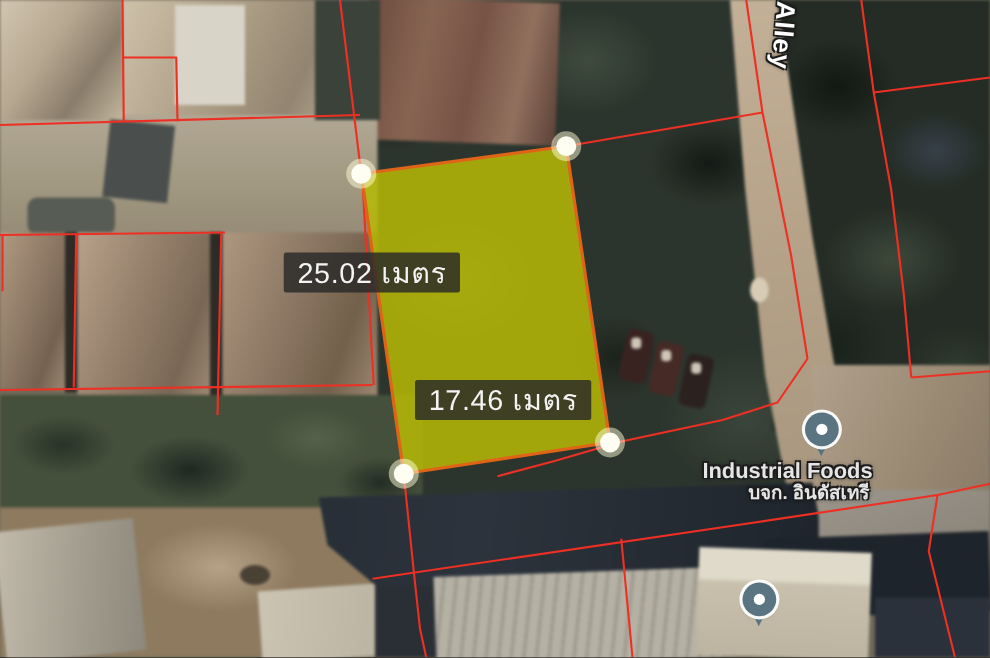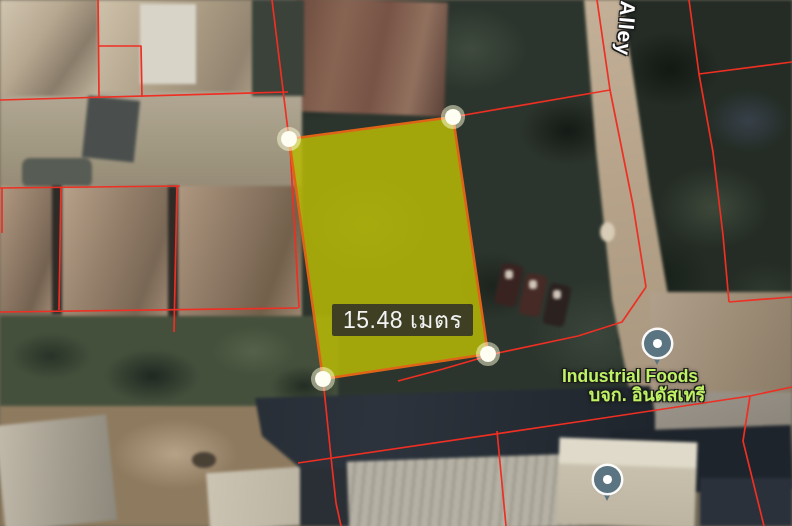--- a/index.html
+++ b/index.html
@@ -90,28 +90,28 @@
   .plot{stroke:#e06418;stroke-width:2.6;fill-opacity:.86;stroke-linejoin:round;}
   .marker-glow{fill:rgba(255,253,215,.5);}
   .marker{fill:#fffef2;}
   
   .mlabel{
     position:absolute;background:rgba(40,40,40,.82);color:#f3f3f3;
     font-size:23px;line-height:30px;padding:1px 11px;border-radius:2px;
     white-space:nowrap;letter-spacing:.5px;
   }
   .glabel{
-    position:absolute;color:#bef264;white-space:nowrap;font-weight:700;
+    position:absolute;color:#e5e5e5;white-space:nowrap;font-weight:700;
     text-shadow:-1.3px -1.3px 0 #1c1c1c,1.3px -1.3px 0 #1c1c1c,
                 -1.3px 1.3px 0 #1c1c1c,1.3px 1.3px 0 #1c1c1c,0 0 4px rgba(0,0,0,.9);
   }
   .alley{left:640px;top:2px;font-size:21px;font-weight:600;letter-spacing:1px;
     transform:rotate(95deg);transform-origin:0 0;color:#fdfdfd;}
   .poi-block{left:505px;top:366px;width:250px;text-align:center;font-size:17.5px;line-height:20px;}
-  .poi-thai{font-size:18px;line-height:16.5px;font-weight:600;margin-left:34px;margin-top:1px;}
+  .poi-thai{font-size:15px;line-height:16.5px;font-weight:600;margin-left:34px;margin-top:1px;}
   .bistodio-label{left:558px;top:499px;width:112px;text-align:center;font-size:17.5px;}
   .pin{position:absolute;width:28px;height:38px;}
   .pin .head{position:absolute;left:0;top:0;width:27px;height:27px;border-radius:50%;
     background:#5b7482;box-shadow:0 0 0 2.5px rgba(255,255,255,.95),0 1px 3px rgba(0,0,0,.5);}
   .pin .dot{position:absolute;left:9px;top:9px;width:9px;height:9px;border-radius:50%;background:#fff;}
   .pin .tail{position:absolute;left:8px;top:25px;width:0;height:0;
     border-left:5.5px solid transparent;border-right:5.5px solid transparent;
     border-top:10px solid #5b7482;}
   .pin-industrial{left:644px;top:330px;}
   .pin-bistodio{left:594px;top:466px;}
@@ -190,21 +190,22 @@
       <circle class="marker" cx="289" cy="139" r="8"></circle>
       <circle class="marker-glow" cx="453" cy="117" r="12"></circle>
       <circle class="marker" cx="453" cy="117" r="8"></circle>
       <circle class="marker-glow" cx="488" cy="354" r="12"></circle>
       <circle class="marker" cx="488" cy="354" r="8"></circle>
       <circle class="marker-glow" cx="323" cy="379" r="12"></circle>
       <circle class="marker" cx="323" cy="379" r="8"></circle>
     </g>
   </svg>
 
-  <div class="mlabel" style="left:332px;top:304px;">15.48 เมตร</div>
+  <div class="mlabel" style="left:227px;top:202px;">25.02 เมตร</div>
+  <div class="mlabel" style="left:332px;top:304px;">17.46 เมตร</div>
 
   <div class="glabel alley">Alley</div>
 
   <div class="pin pin-industrial">
     <div class="tail"></div>
     <div class="head"></div>
     <div class="dot"></div>
   </div>
   <div class="glabel poi-block">
     <div>Industrial Foods</div>

